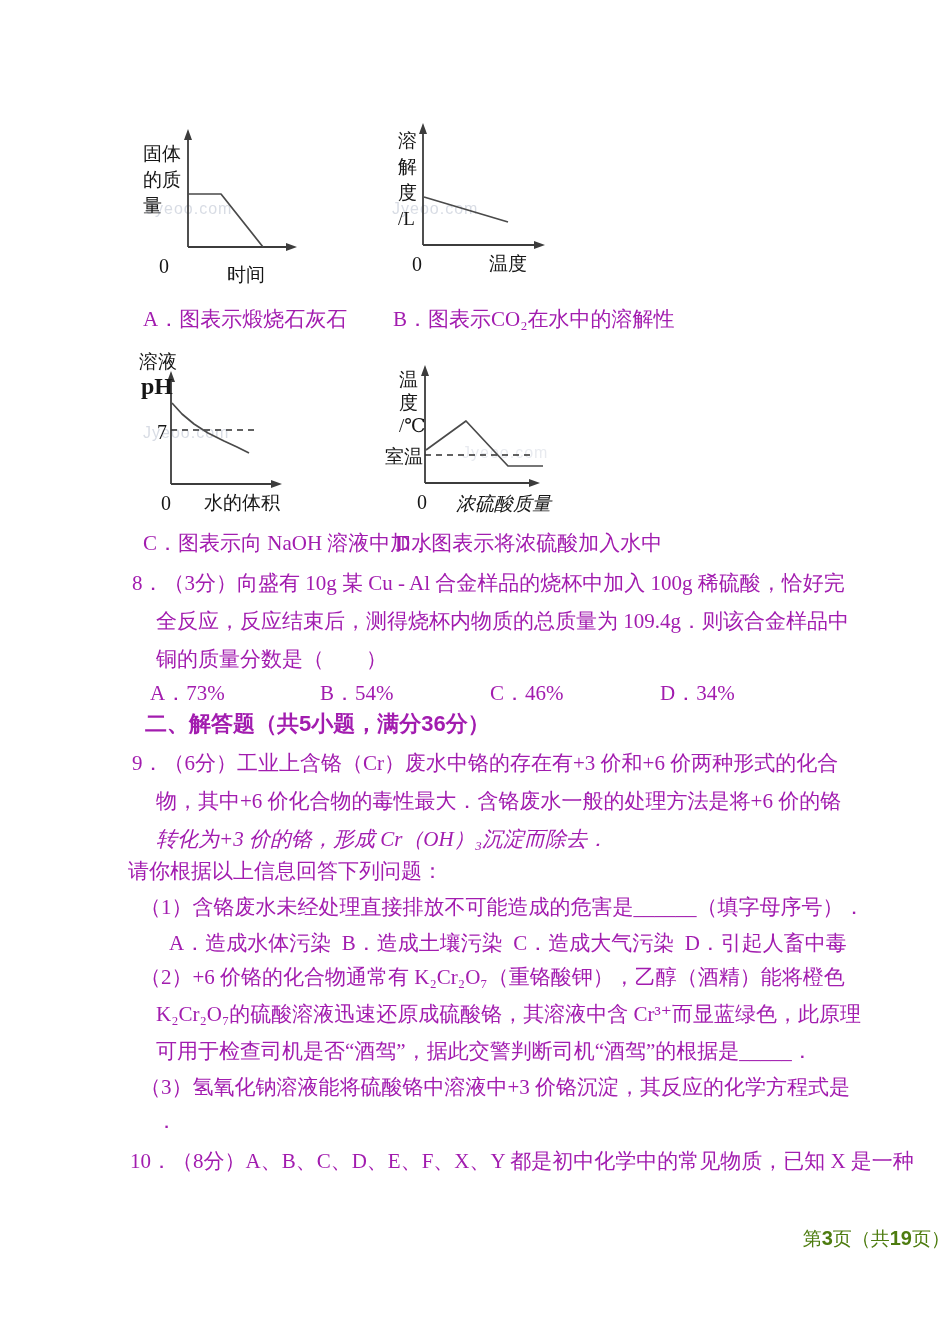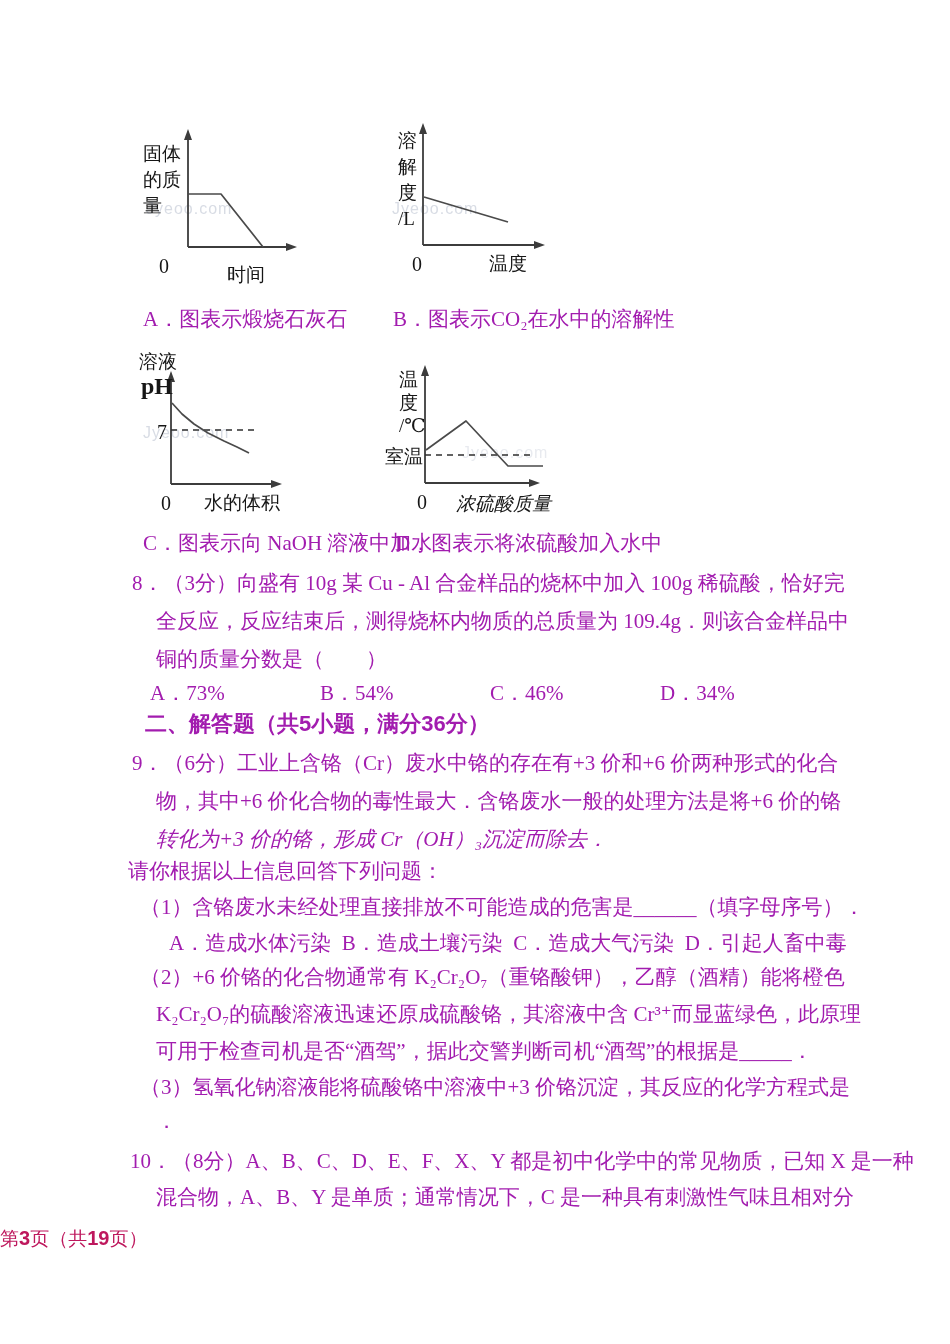--- a/index.html
+++ b/index.html
@@ -11,21 +11,21 @@
   .glabel.small{line-height:23px;}
   .bold{font-weight:bold;}
   .wm{position:absolute;font-family:"Liberation Sans",sans-serif;font-size:16px;
       color:#b9c0cf;opacity:.55;letter-spacing:1px;}
   .graph{position:absolute;}
   .graph svg{position:absolute;left:0;top:0;overflow:visible;}
   .ax{stroke:#3c3c3c;stroke-width:1.8;fill:none;}
   .arrow{fill:#3c3c3c;stroke:none;}
   .curve{stroke:#4a4a4a;stroke-width:1.7;fill:none;stroke-linejoin:round;}
   .dashline{stroke:#2f2f2f;stroke-width:1.5;fill:none;stroke-dasharray:6 5;}
-  .footer{position:absolute;left:0;top:1226px;width:950px;text-align:left;font-size:19px;color:#be185d;}
+  .footer{position:absolute;left:0;top:1226px;width:950px;text-align:right;font-size:19px;color:#4d7c0f;}
   .fnum{font-family:"Liberation Sans","DejaVu Sans",sans-serif;font-weight:bold;font-size:20px;}
 </style>
 </head>
 <body>
 
 <div id="page">
 
   <div class="wm" style="left:146px;top:200px;">Jyeoo.com</div>
   <div class="wm" style="left:392px;top:200px;">Jyeoo.com</div>
   <div class="wm" style="left:143px;top:424px;">Jyeoo.com</div>
@@ -117,19 +117,18 @@
   <div class="line" style="left:128px;top:858px;text-align:right;">请你根据以上信息回答下列问题：</div>
   <div class="line" style="left:140px;top:894px;">（1）含铬废水未经处理直接排放不可能造成的危害是______（填字母序号）．</div>
   <div class="line" style="left:128px;top:930px;margin-left:41px;">A．造成水体污染  B．造成土壤污染  C．造成大气污染  D．引起人畜中毒</div>
   <div class="line" style="left:140px;top:964px;">（2）+6 价铬的化合物通常有 K₂Cr₂O₇（重铬酸钾），乙醇（酒精）能将橙色</div>
   <div class="line" style="left:156px;top:1001px;">K₂Cr₂O₇的硫酸溶液迅速还原成硫酸铬，其溶液中含 Cr³⁺而显蓝绿色，此原理</div>
   <div class="line" style="left:156px;top:1038px;text-align:right;">可用于检查司机是否“酒驾”，据此交警判断司机“酒驾”的根据是_____．</div>
   <div class="line" style="left:140px;top:1074px;">（3）氢氧化钠溶液能将硫酸铬中溶液中+3 价铬沉淀，其反应的化学方程式是</div>
   <div class="line" style="left:156px;top:1108px;">．</div>
 
   <div class="line" style="left:130px;top:1148px;">10．（8分）A、B、C、D、E、F、X、Y 都是初中化学中的常见物质，已知 X 是一种</div>
-  <div class="line" style="left:156px;top:1184px;">混合物，A、B、Y 是单质；通常情况下，C 是一种具有刺激性气味且相对分</div>
 
   <div class="footer">
     <span>第</span><span class="fnum">3</span><span>页（共</span><span class="fnum">19</span><span>页）</span>
   </div>
 
 </div>
 
 </body></html>

